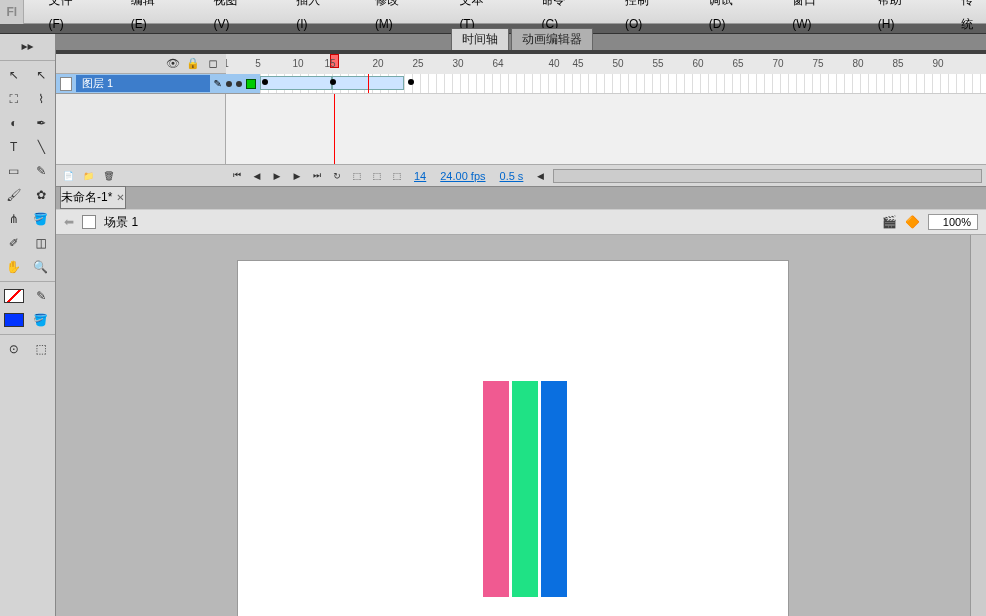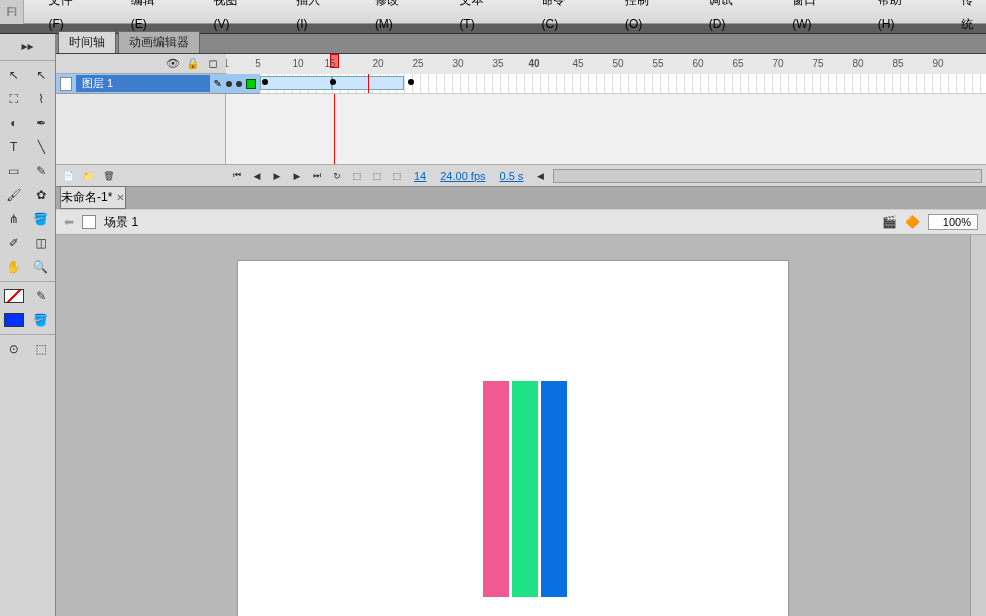--- a/index.html
+++ b/index.html
@@ -18,21 +18,21 @@
 .tool-row { display: flex; }
 .tool { width: 28px; height: 24px; display: flex; align-items: center; justify-content: center; color: #333; cursor: default; }
 .tool.wide { width: 56px; }
 .tool-sep { height: 1px; background: #aaa; margin: 2px 0; }
 .color-swatch { width: 20px; height: 14px; background: #0033ff; border: 1px solid #333; display: inline-block; }
 .stroke-swatch { width: 20px; height: 14px; background: #fff; border:1px solid #333; position:relative; }
 .stroke-swatch::after { content:""; position:absolute; left:0; right:0; top:0; bottom:0; background:linear-gradient(135deg, transparent 45%, red 45%, red 55%, transparent 55%); }
 
 .content { flex: 1; display: flex; flex-direction: column; background: #b8b8b8; }
 
-.panel-tabs { height: 20px; background: #888; display: flex; align-items: flex-end; border-bottom: 1px solid #404040; }
+.panel-tabs { height: 20px; background: #888; display: flex; align-items: flex-end; border-bottom: 4px solid #404040; justify-content: center; }
 .ptab { background: #b0b0b0; padding: 2px 10px; border: 1px solid #666; border-bottom: none; margin-left: 2px; color: #222; }
 .ptab.active { background: #d8d8d8; }
 
 .timeline { background: #d8d8d8; border-bottom: 1px solid #888; }
 .layer-header { height: 20px; display: flex; align-items: center; background: #d8d8d8; border-bottom: 1px solid #aaa; }
 .layer-left { width: 170px; display: flex; justify-content: flex-end; align-items: center; gap: 6px; padding-right: 6px; }
 .hicon { width: 14px; font-size: 11px; color: #333; text-align:center; }
 .ruler { flex: 1; position: relative; height: 20px; background: #e8e8e8; display: flex; font-size: 10px; color: #555; overflow: hidden; }
 .tlabel { position:absolute; top:4px; font-size:10px; transform: translateX(-50%); }
 .playhead { position: absolute; top: 0; width: 9px; height: 14px; background: #ff6b6b; border: 1px solid #c00; }
@@ -178,22 +178,22 @@
         </div>
         <div class="ruler" id="ruler">
           <div class="playhead" style="left:104px;"></div>
         <div class="tlabel" style="left: 0px;">1</div>
             <div class="tlabel" style="left: 32px;">5</div>
             <div class="tlabel" style="left: 72px;">10</div>
             <div class="tlabel" style="left: 104px;">15</div>
             <div class="tlabel" style="left: 152px;">20</div>
             <div class="tlabel" style="left: 192px;">25</div>
             <div class="tlabel" style="left: 232px;">30</div>
-            <div class="tlabel" style="left: 272px;">35</div>
-            <div class="tlabel" style="left: 308px; font-weight: bold;">40</div>
+            <div class="tlabel" style="left: 272px;">64</div>
+            <div class="tlabel" style="left: 328px;">40</div>
             <div class="tlabel" style="left: 352px;">45</div>
             <div class="tlabel" style="left: 392px;">50</div>
             <div class="tlabel" style="left: 432px;">55</div>
             <div class="tlabel" style="left: 472px;">60</div>
             <div class="tlabel" style="left: 512px;">65</div>
             <div class="tlabel" style="left: 552px;">70</div>
             <div class="tlabel" style="left: 592px;">75</div>
             <div class="tlabel" style="left: 632px;">80</div>
             <div class="tlabel" style="left: 672px;">85</div>
             <div class="tlabel" style="left: 712px;">90</div>

